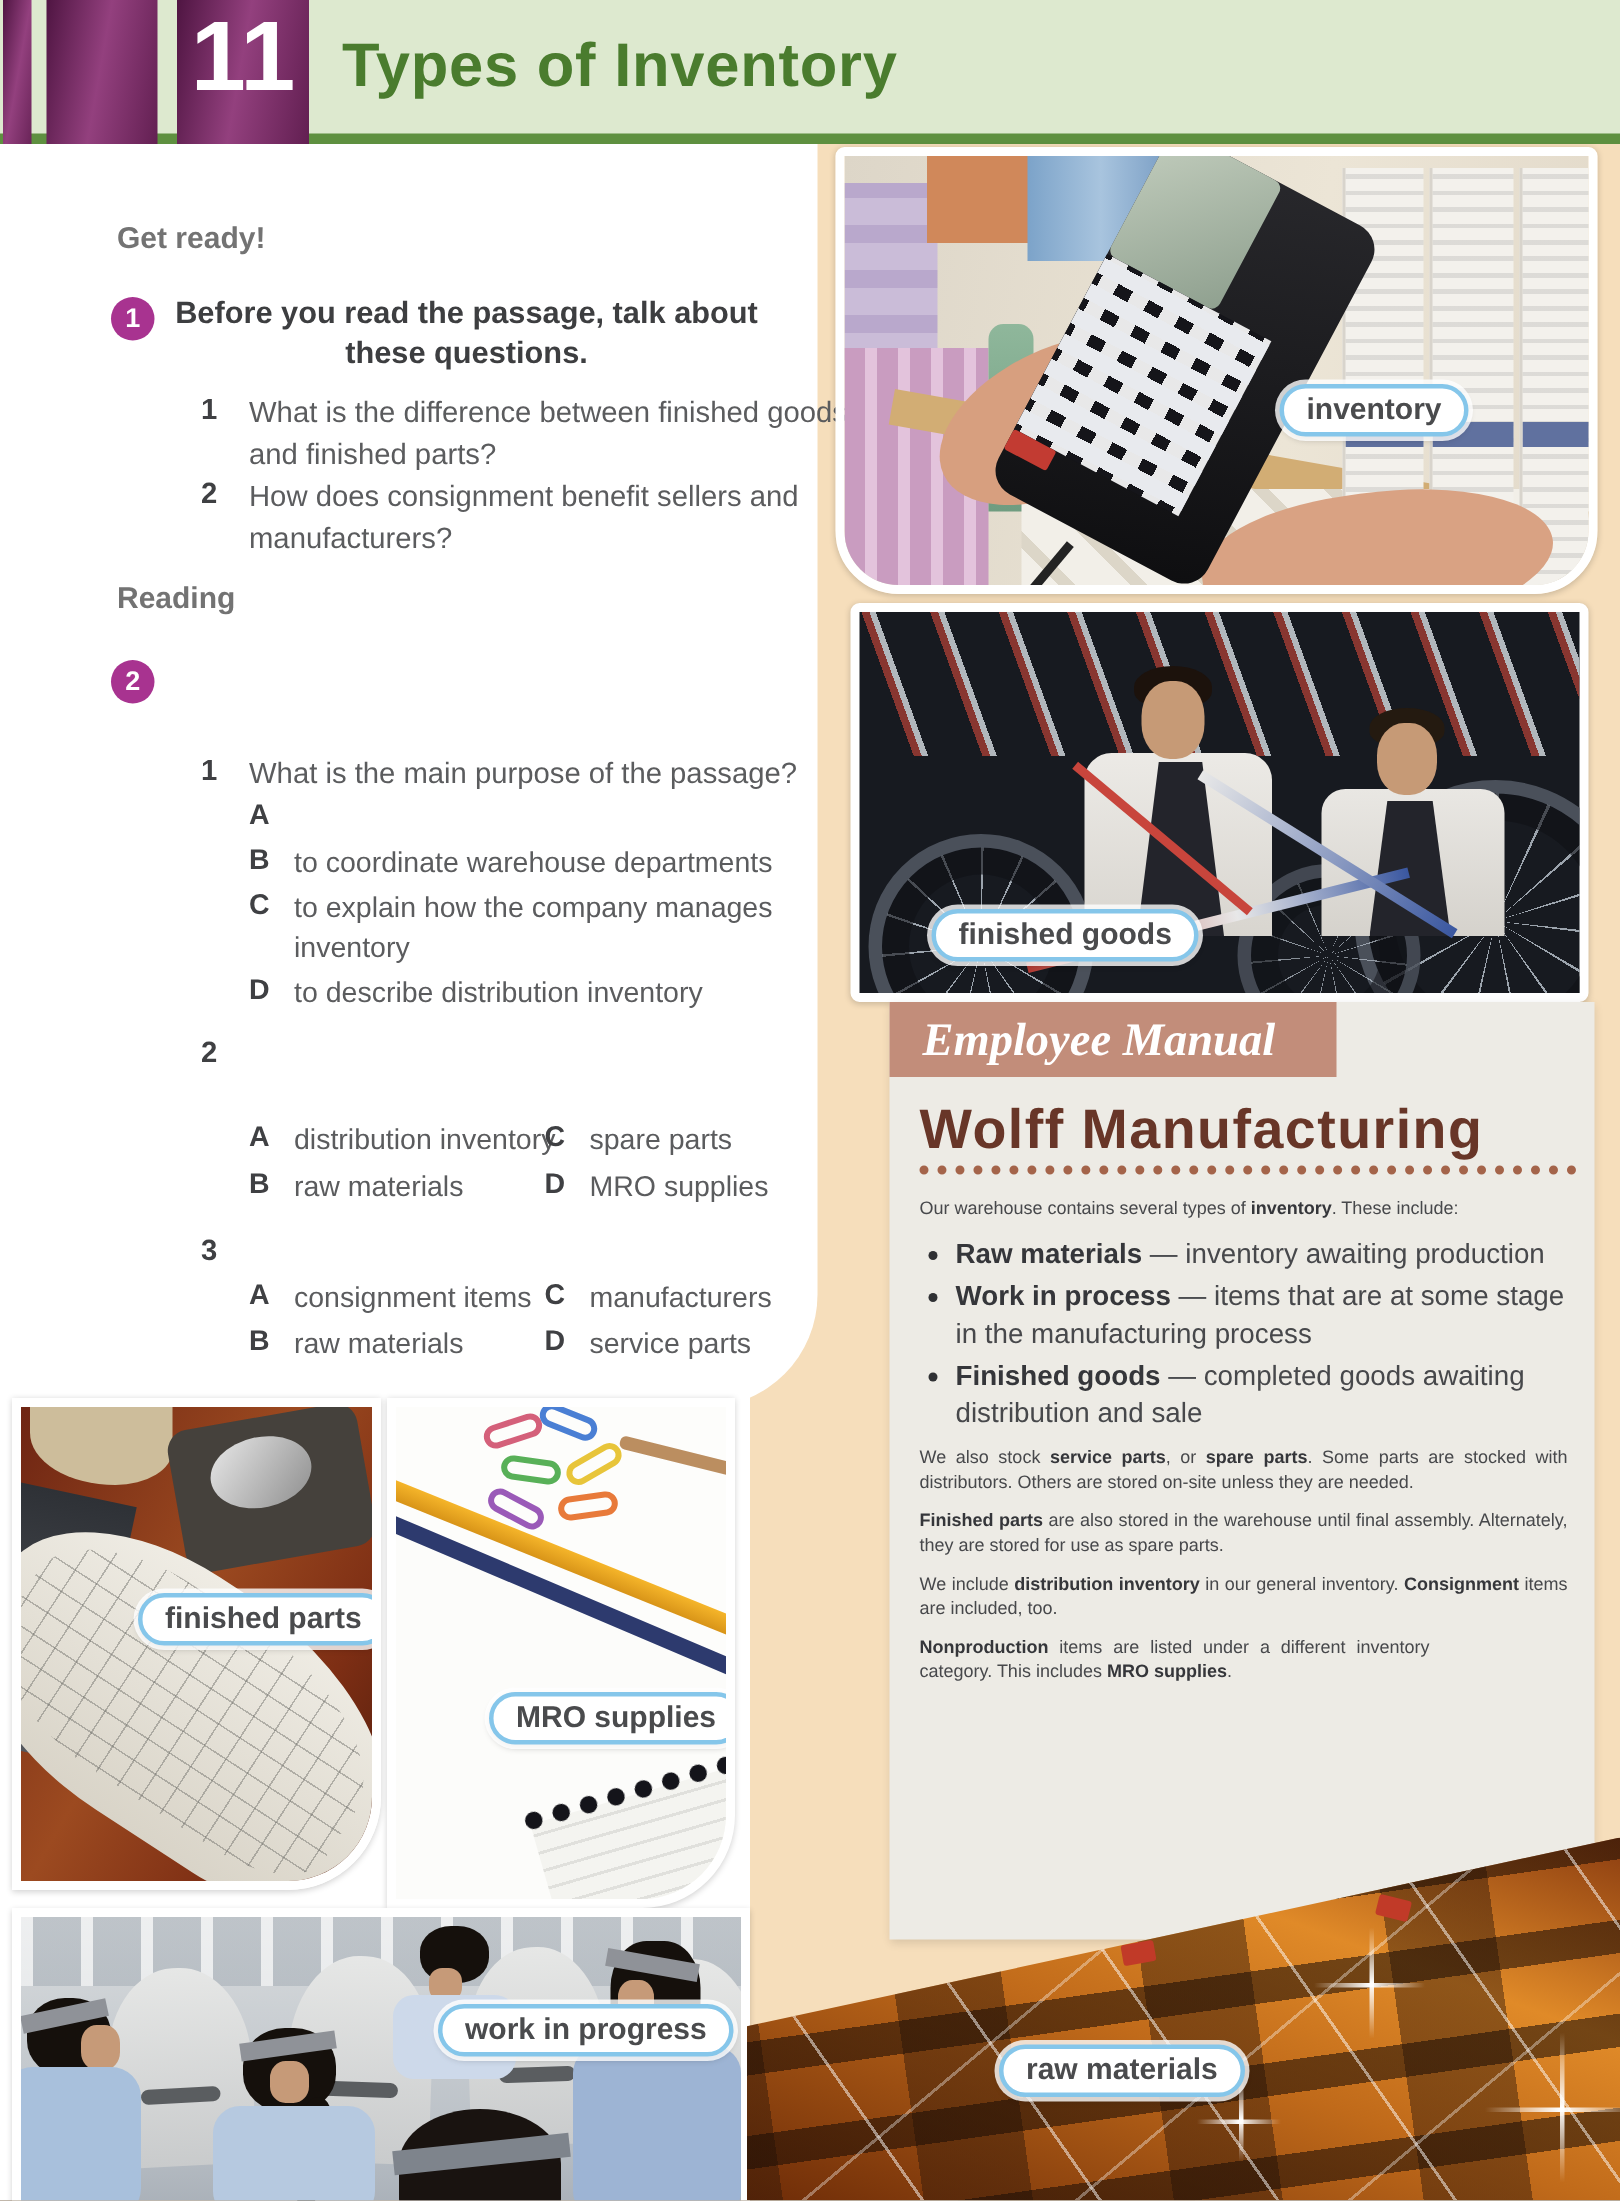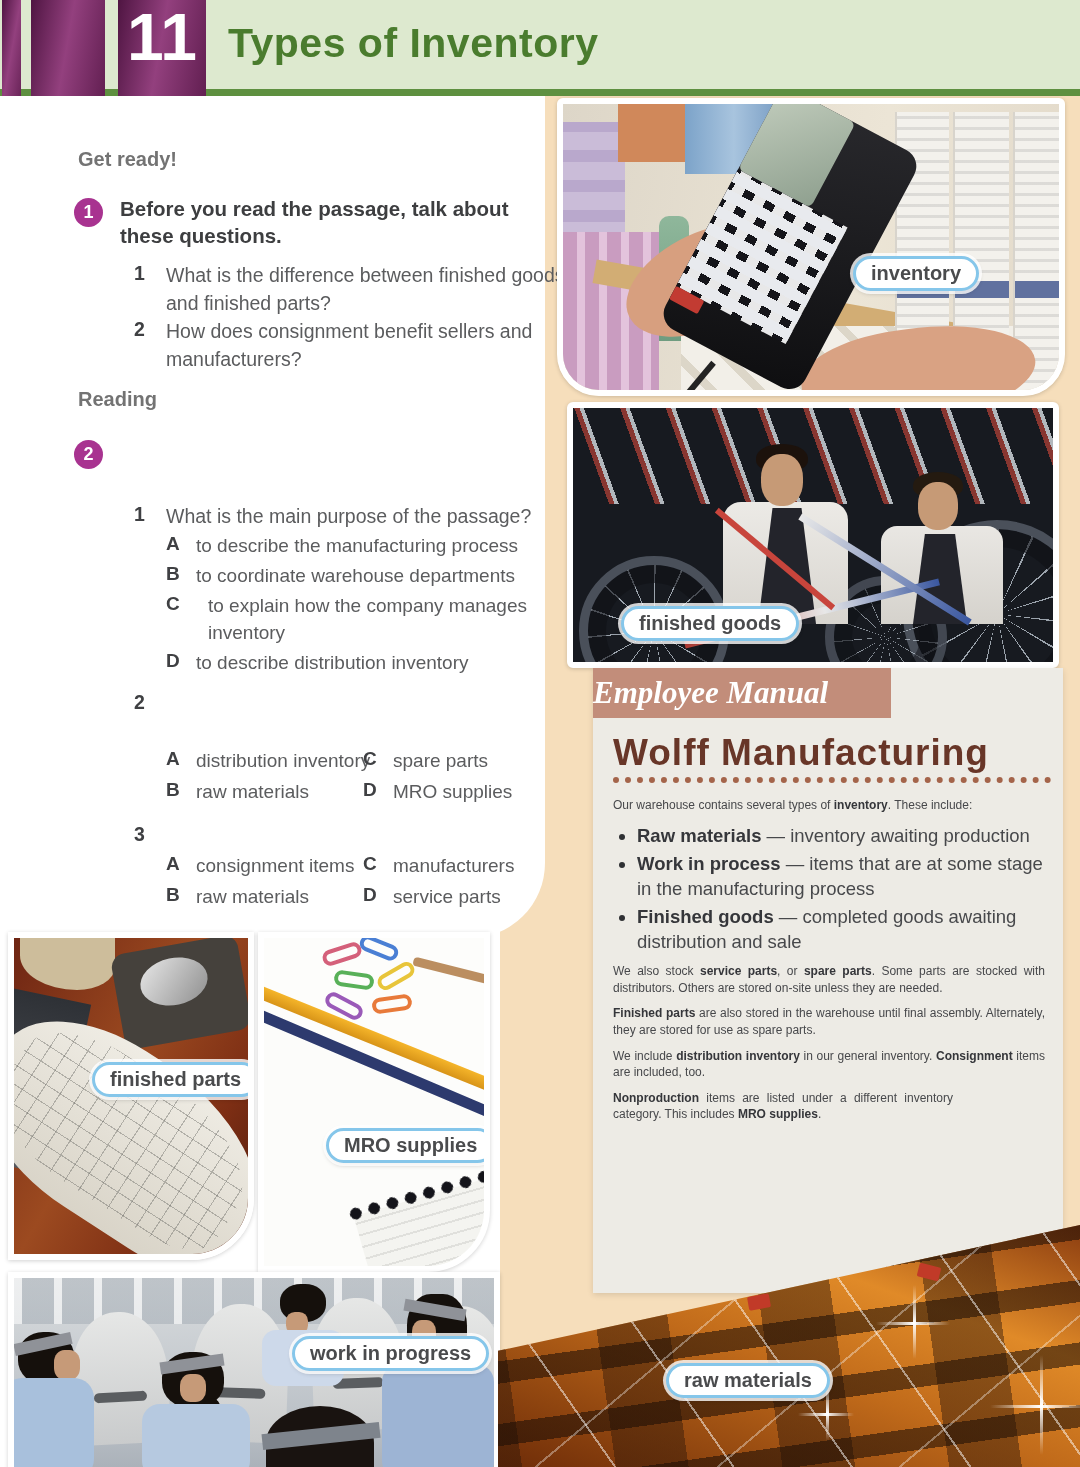--- a/index.html
+++ b/index.html
@@ -86,21 +86,21 @@
   .fg-shirt2 { left:308px; top:118px; width:122px; height:98px; background:linear-gradient(#e9e7e3,#d5d2cc); border-radius:16px 16px 0 0; }
   .fg-apron2 { left:340px; top:126px; width:54px; height:90px; background:#23242b; clip-path:polygon(22% 0,78% 0,100% 100%,0 100%); }
   .fg-f1 { left:108px; top:202px; width:262px; height:7px; background:linear-gradient(90deg,#b23a33,#e8e8e8 55%,#3a57a0); transform:rotate(-14deg); }
   .fg-f2 { left:212px; top:158px; width:200px; height:7px; background:linear-gradient(90deg,#e8e8e8,#3a57a0); transform:rotate(32deg); }
   .fg-f3 { left:126px; top:148px; width:152px; height:6px; background:#c8453c; transform:rotate(40deg); }
 
   
   .manual-panel { left:593px; top:668px; width:470px; height:625px; background:#edebe5; z-index:2; box-shadow:0 2px 6px rgba(0,0,0,.12); }
   .manual-banner { position:absolute; left:0; top:0; width:298px; height:50px; background:#c28d7a; }
   .manual-banner span { font-family:"Liberation Serif", serif; font-style:italic; font-weight:bold;
-                        color:#fff; font-size:31px; line-height:50px; display:inline-block; }
+                        color:#fff; font-size:31px; line-height:50px; padding-left:22px; display:inline-block; }
   .manual-body { position:absolute; left:0; top:58px; width:470px; padding:0 18px 0 20px; }
   .company { font-size:37px; font-weight:bold; color:#683628; letter-spacing:1px; margin-top:6px; }
   .dotline { width:438px; border-bottom:6px dotted #a4644a; margin:3px 0 14px 0; }
   .mtext { font-size:12px; color:#47484b; line-height:1.38; text-align:justify; margin-bottom:9px; }
   .mtext .b { font-weight:bold; color:#35363a; }
   .mbullets { list-style:disc; margin:2px 0 9px 24px; }
   .mbullets li { font-size:18.5px; color:#47484b; line-height:1.36; margin-bottom:3px; }
   .mbullets li::marker { color:#2f3033; }
   .mbullets .b { font-weight:bold; color:#35363a; }
 
@@ -199,38 +199,37 @@
   <div class="abs bar bar2"></div>
   <div class="abs bar bar3">
     <span class="unit-num">11</span>
   </div>
 
   <div class="abs left-panel"></div>
   <div class="abs photo-strip-bg"></div>
 
   <div class="abs sec-heading" style="left:78px; top:148px;">Get ready!</div>
   <div class="abs step-circle" style="left:74px; top:198px;">1</div>
-  <div class="abs instruction" style="left:120px; top:195px; width:430px;">Before you read the passage, talk about these questions.</div>
+  <div class="abs instruction" style="left:96px; top:195px; width:430px;text-align:center;">Before you read the passage, talk about these questions.</div>
 
   <div class="abs q-num" style="left:134px; top:262px;">1</div>
   <div class="abs q-text" style="left:166px; top:262px; width:420px;">What is the difference between finished goods and finished parts?</div>
   <div class="abs q-num" style="left:134px; top:318px;">2</div>
   <div class="abs q-text" style="left:166px; top:318px; width:420px;">How does consignment benefit sellers and manufacturers?</div>
 
   <div class="abs sec-heading" style="left:78px; top:388px;">Reading</div>
   <div class="abs step-circle" style="left:74px; top:440px;">2</div>
 
   <div class="abs q-num" style="left:134px; top:503px;">1</div>
   <div class="abs q-text" style="left:166px; top:503px; width:400px;">What is the main purpose of the passage?</div>
   <div class="abs opt-letter" style="left:166px; top:533px;">A</div>
-  <div class="abs opt-text" style="left:196px; top:533px; width:340px;">to describe the manufacturing process</div>
   <div class="abs opt-letter" style="left:166px; top:563px;">B</div>
   <div class="abs opt-text" style="left:196px; top:563px; width:340px;">to coordinate warehouse departments</div>
   <div class="abs opt-letter" style="left:166px; top:593px;">C</div>
-  <div class="abs opt-text" style="left:196px; top:593px; width:330px;margin-left:12px;">to explain how the company manages inventory</div>
+  <div class="abs opt-text" style="left:196px; top:593px; width:330px;">to explain how the company manages inventory</div>
   <div class="abs opt-letter" style="left:166px; top:650px;">D</div>
   <div class="abs opt-text" style="left:196px; top:650px; width:340px;">to describe distribution inventory</div>
 
   <div class="abs q-num" style="left:134px; top:691px;">2</div>
   <div class="abs opt-letter" style="left:166px; top:748px;">A</div>
   <div class="abs opt-text" style="left:196px; top:748px;">distribution inventory</div>
   <div class="abs opt-letter" style="left:363px; top:748px;">C</div>
   <div class="abs opt-text" style="left:393px; top:748px;">spare parts</div>
   <div class="abs opt-letter" style="left:166px; top:779px;">B</div>
   <div class="abs opt-text" style="left:196px; top:779px;">raw materials</div>

